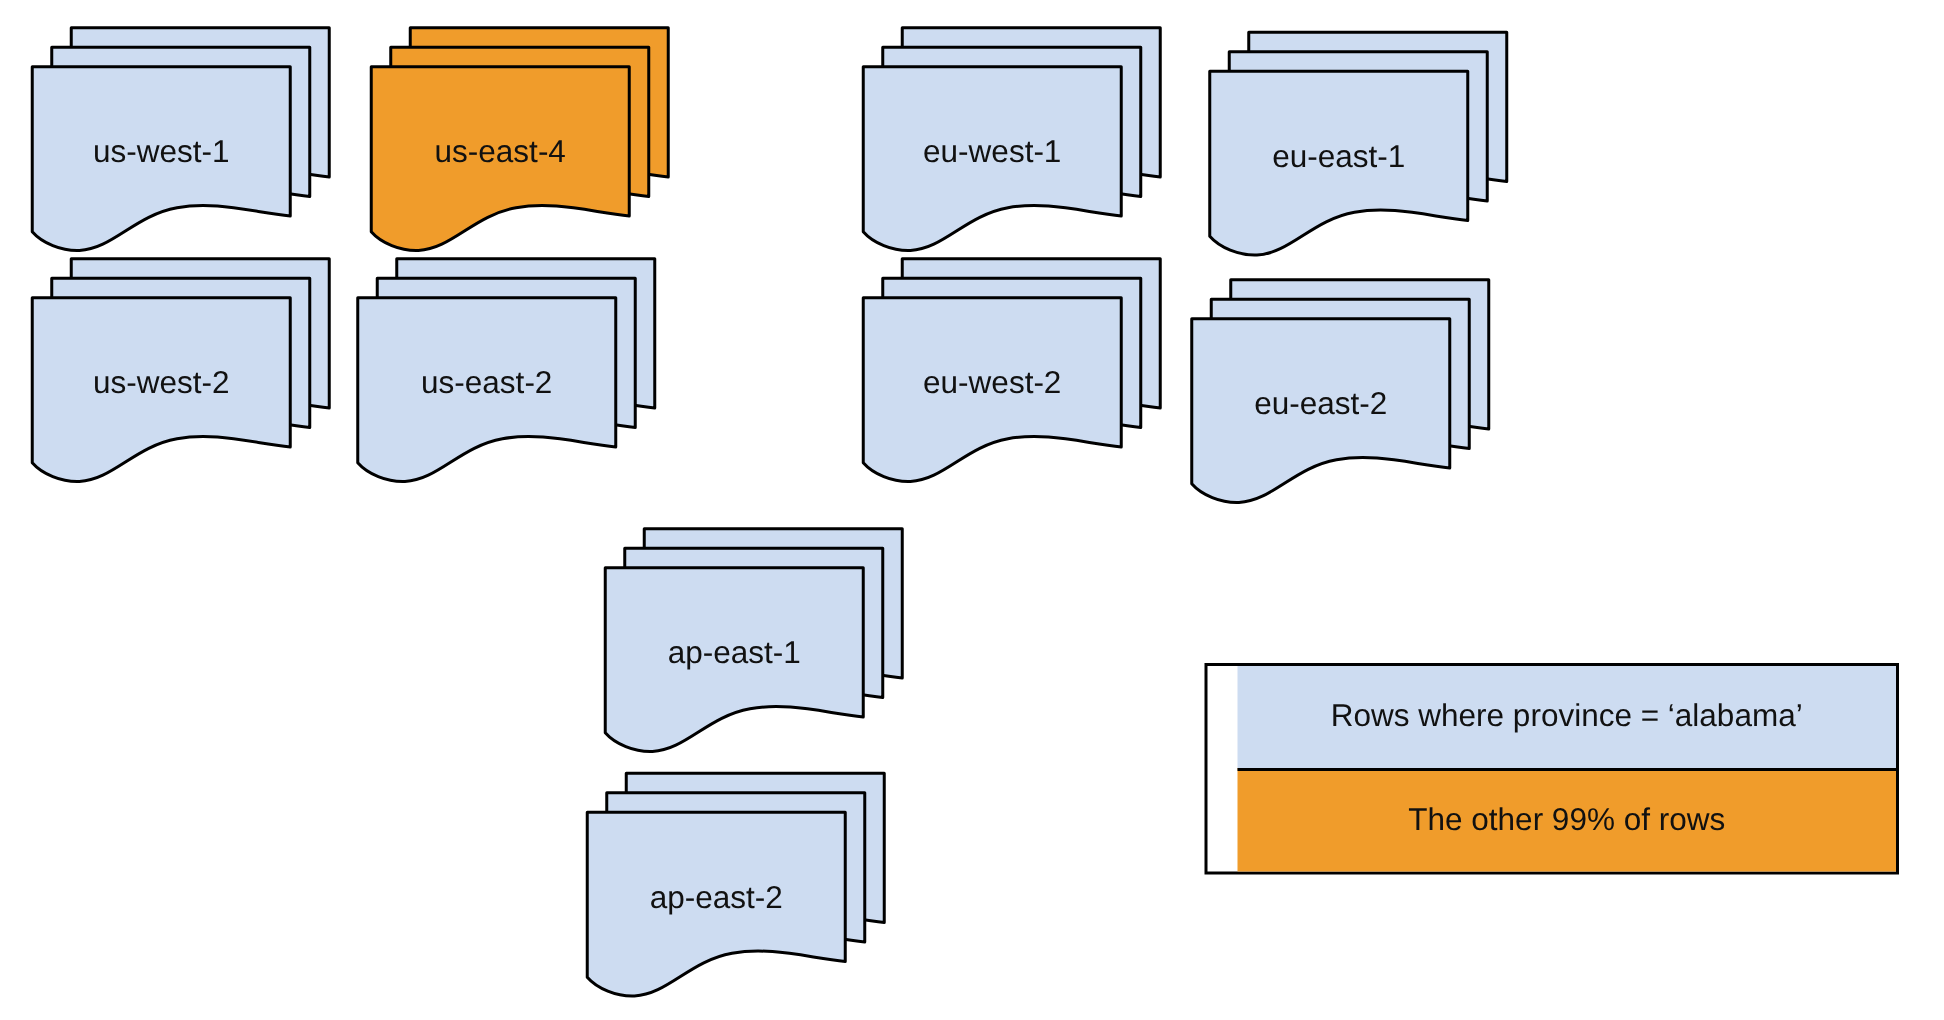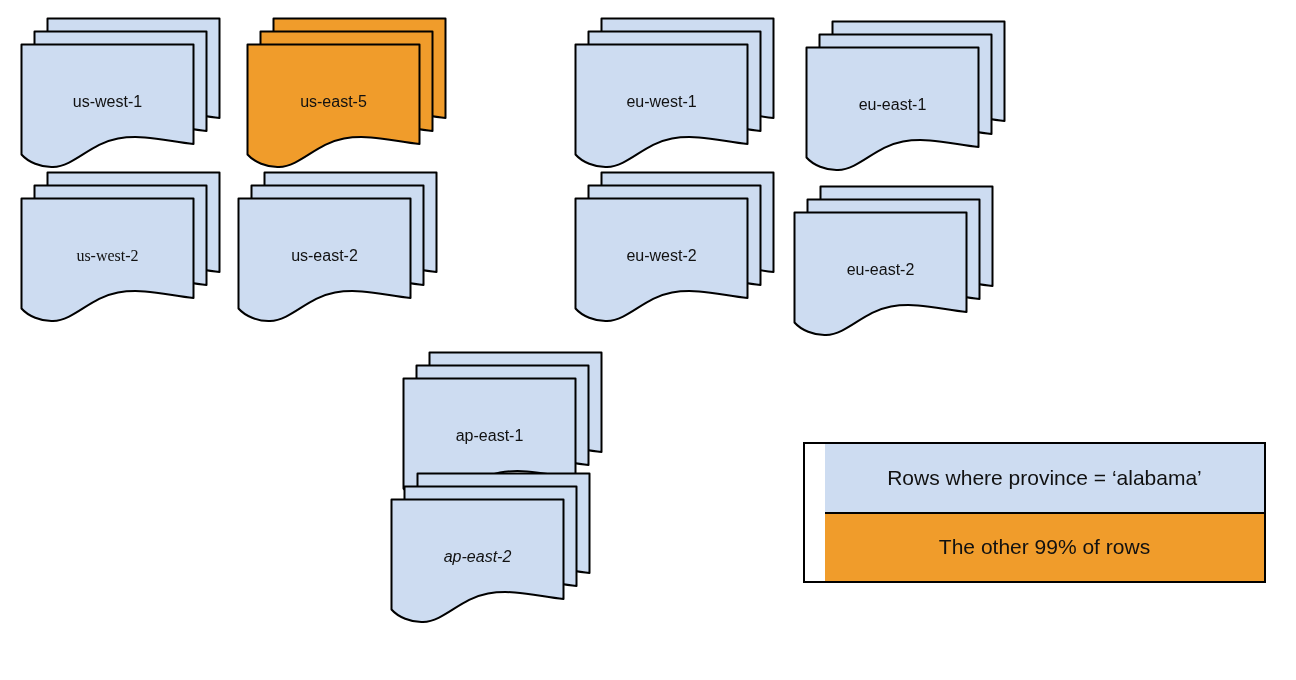--- a/index.html
+++ b/index.html
@@ -38,35 +38,35 @@
   }
   .stack .label {
     position: absolute;
     left: 0;
     top: 26px;
     width: 175px;
     height: 118px;
     display: flex;
     align-items: center;
     justify-content: center;
-    font-size: 16px;
+    font-size: 21px;
     color: #111111;
     pointer-events: none;
   }
   
   #stack-us-west-1 { left: 20px;  top: 17px; }
   #stack-us-east-1 { left: 246px; top: 17px; }
   #stack-eu-west-1 { left: 574px; top: 17px; }
   #stack-eu-east-1 { left: 805px; top: 20px; }
-  #stack-us-west-2 { left: 20px;  top: 171px; font-family: Liberation Serif, serif; }
+  #stack-us-west-2 { left: 20px;  top: 171px; }
   #stack-us-east-2 { left: 237px; top: 171px; }
   #stack-eu-west-2 { left: 574px; top: 171px; }
   #stack-eu-east-2 { left: 793px; top: 185px; padding-left: 36px; }
   #stack-ap-east-1 { left: 402px; top: 351px; padding-left: 27px; }
-  #stack-ap-east-2 { left: 390px; top: 472px; font-style: italic; }
+  #stack-ap-east-2 { left: 390px; top: 514px; }
   
   .legend {
     position: absolute;
     left: 803px;
     top: 442px;
     width: 463px;
     height: 141px;
     border: 2px solid #000000;
     box-sizing: border-box;
     display: flex;
@@ -107,21 +107,21 @@
     </svg>
     <div class="label">us-west-1</div>
   </div>
 
   <div class="stack highlight" id="stack-us-east-1">
     <svg width="204" height="156" viewBox="0 0 204 156">
       <use href="#docShape" class="doc" x="26" y="0"></use>
       <use href="#docShape" class="doc" x="13" y="13"></use>
       <use href="#docShape" class="doc" x="0" y="26"></use>
     </svg>
-    <div class="label">us-east-5</div>
+    <div class="label">us-east-4</div>
   </div>
 
   <div class="stack" id="stack-eu-west-1">
     <svg width="204" height="156" viewBox="0 0 204 156">
       <use href="#docShape" class="doc" x="26" y="0"></use>
       <use href="#docShape" class="doc" x="13" y="13"></use>
       <use href="#docShape" class="doc" x="0" y="26"></use>
     </svg>
     <div class="label">eu-west-1</div>
   </div>

